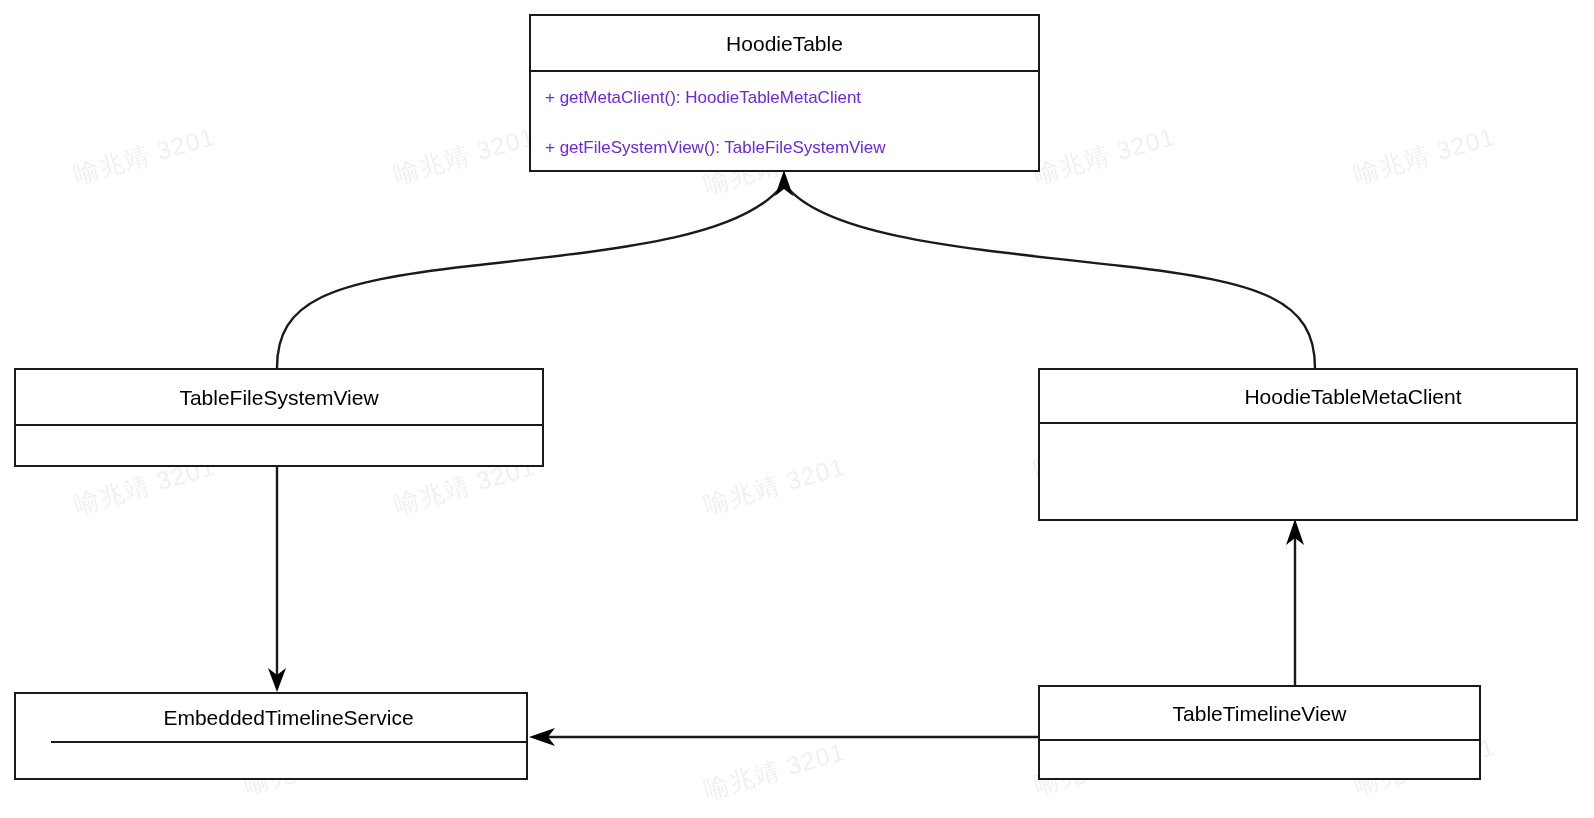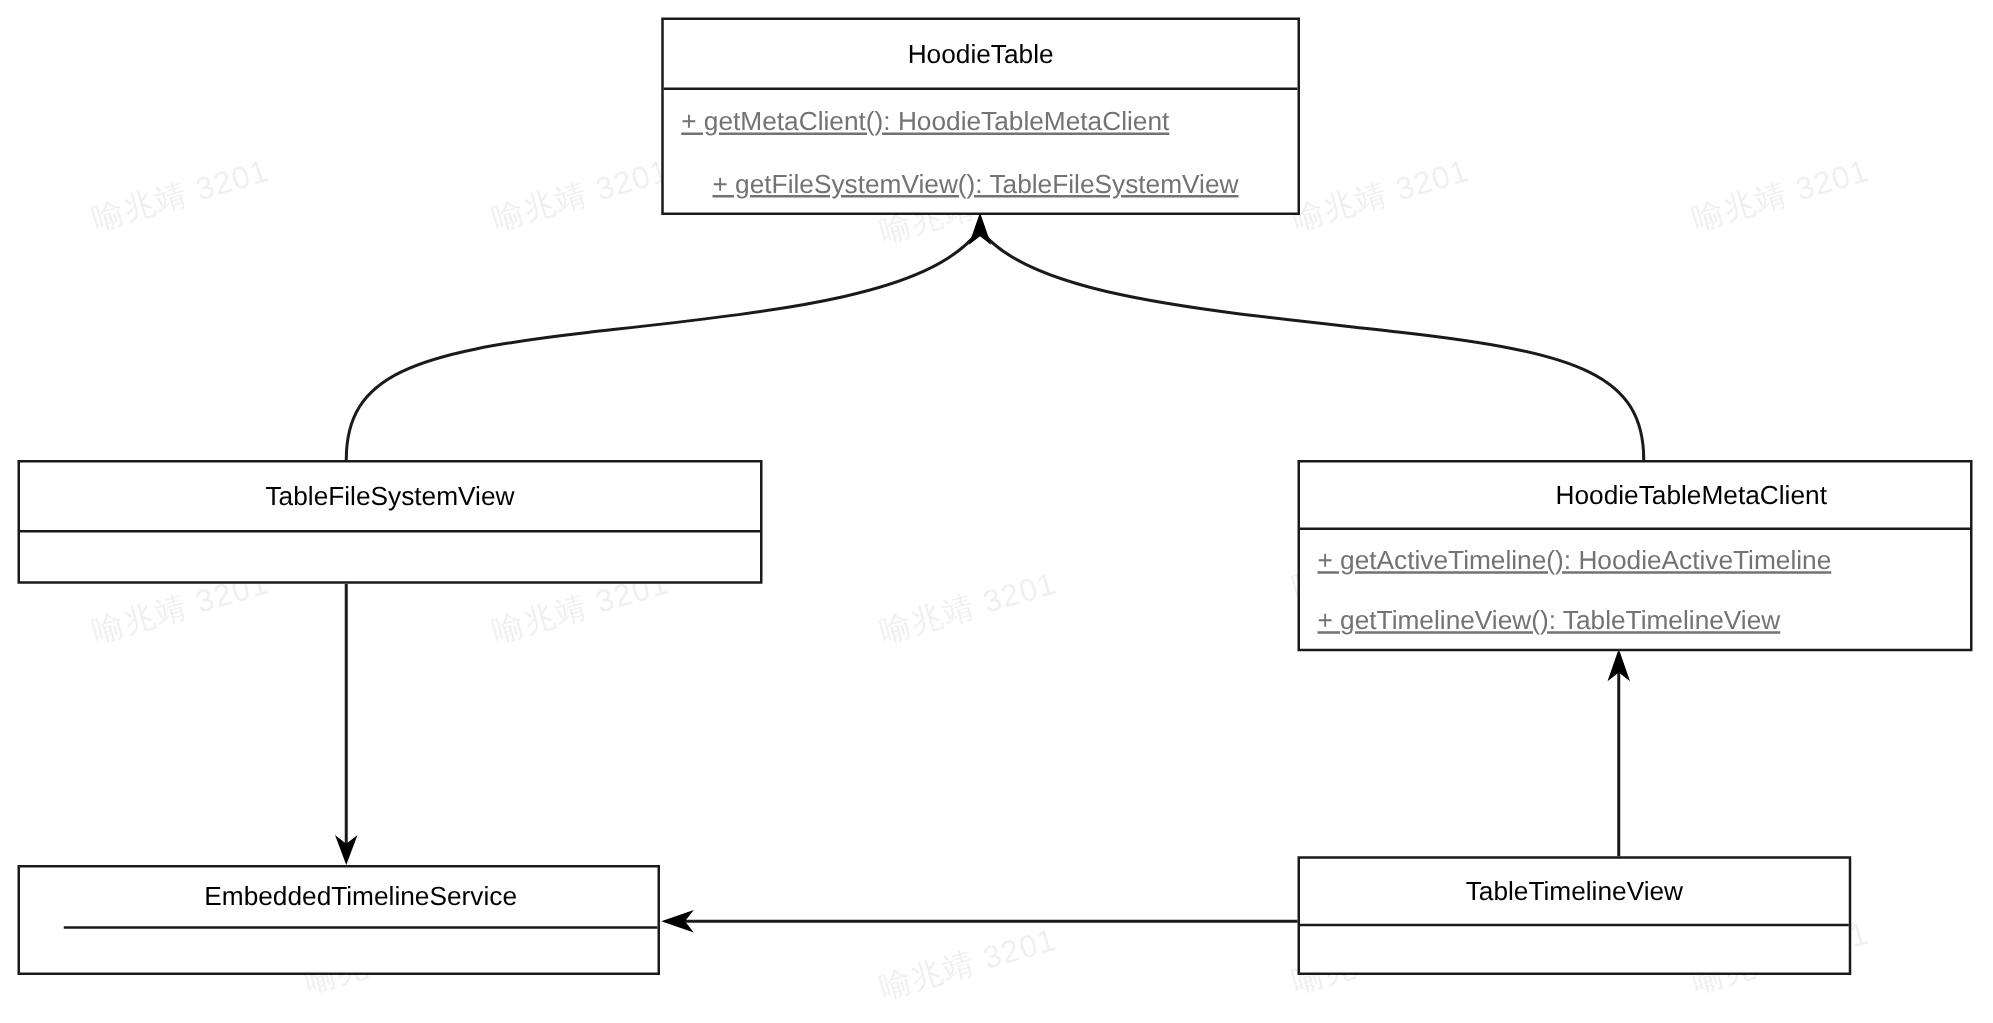--- a/index.html
+++ b/index.html
@@ -67,26 +67,25 @@
     border-top: 2px solid #1a1a1a;
   }
   .uml-members {
     box-sizing: border-box;
     width: 100%;
     display: flex;
     flex-direction: column;
     justify-content: center;
   }
   .uml-member {
-    font-size: 21px;
+    font-size: 17px;
     line-height: 1;
     padding: 0 0 0 14px;
-    color: #737373;
+    color: #6d28d9;
     white-space: nowrap;
-    text-decoration: underline;
   }
   .uml-members.empty {
     min-height: 10px;
   }
 </style>
 </head>
 <body>
 
 <div id="canvas">
 
@@ -121,37 +120,33 @@
       <polygon points="1295,519 1286,545 1295,538 1304,545"></polygon>
       <polygon points="529,737 555,728 548,737 555,746"></polygon>
     </g>
   </svg>
 
   <div class="uml-class" style="left:529px; top:14px; width:511px; height:158px;">
     <div class="uml-title" style="height:54px;">HoodieTable</div>
     <div class="uml-divider"></div>
     <div class="uml-members" style="height:100px;">
       <div class="uml-member" style="height:50px; display:flex; align-items:center;">+ getMetaClient(): HoodieTableMetaClient</div>
-      <div class="uml-member" style="height:50px; display:flex; align-items:center;margin-left:25px;">+ getFileSystemView(): TableFileSystemView</div>
+      <div class="uml-member" style="height:50px; display:flex; align-items:center;">+ getFileSystemView(): TableFileSystemView</div>
     </div>
   </div>
 
-  <div class="uml-class" style="left:14px; top:368px; width:596px; height:99px;">
+  <div class="uml-class" style="left:14px; top:368px; width:530px; height:99px;">
     <div class="uml-title" style="height:54px;">TableFileSystemView</div>
     <div class="uml-divider"></div>
     <div class="uml-members empty" style="height:41px;"></div>
   </div>
 
   <div class="uml-class" style="left:1038px; top:368px; width:540px; height:153px;">
     <div class="uml-title" style="height:52px;margin-left:45px;">HoodieTableMetaClient</div>
     <div class="uml-divider"></div>
-    <div class="uml-members" style="height:97px;">
-      <div class="uml-member" style="height:48px; display:flex; align-items:center;">+ getActiveTimeline(): HoodieActiveTimeline</div>
-      <div class="uml-member" style="height:49px; display:flex; align-items:center;">+ getTimelineView(): TableTimelineView</div>
-    </div>
   </div>
 
   <div class="uml-class" style="left:14px; top:692px; width:514px; height:88px;padding-left:35px;">
     <div class="uml-title" style="height:47px;">EmbeddedTimelineService</div>
     <div class="uml-divider"></div>
     <div class="uml-members empty" style="height:39px;"></div>
   </div>
 
   <div class="uml-class" style="left:1038px; top:685px; width:443px; height:95px;">
     <div class="uml-title" style="height:52px;">TableTimelineView</div>

